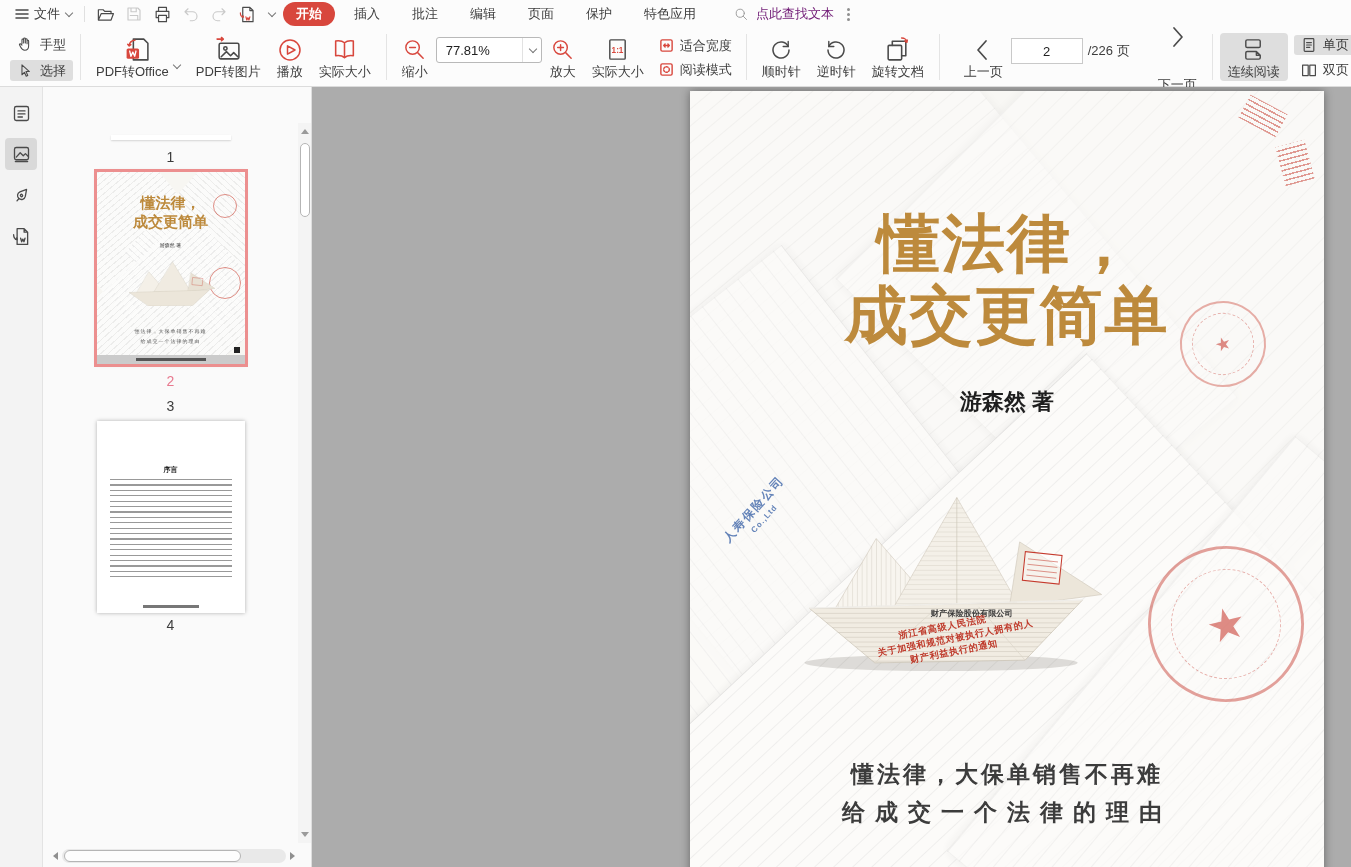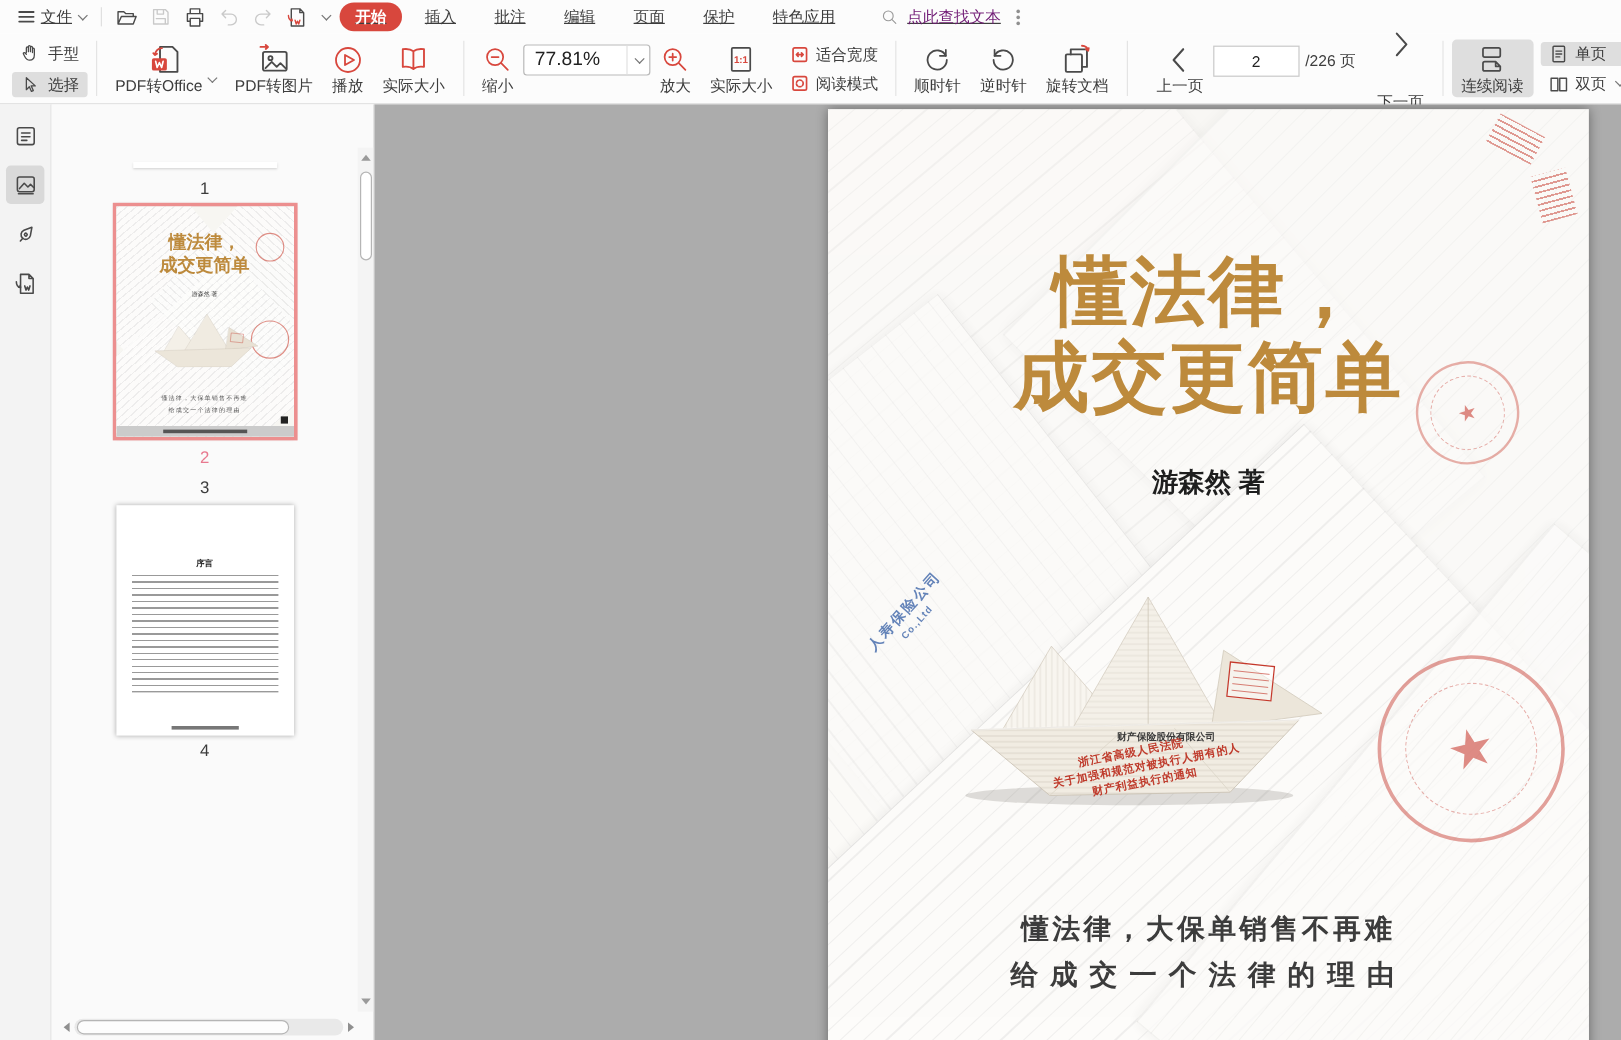--- a/index.html
+++ b/index.html
@@ -1,21 +1,21 @@
 <!DOCTYPE html>
 <html><head>
 <meta charset="utf-8">
 <style>
   html,body{margin:0;padding:0;}
   body{width:1351px;height:867px;overflow:hidden;position:relative;background:#fff;
        font-family:"Liberation Sans","DejaVu Sans",sans-serif;color:#3d3d3d;
        -webkit-font-smoothing:antialiased;}
   
   .menubar{position:absolute;top:0;left:0;right:0;height:28px;background:#fcfcfc;
-           display:flex;align-items:center;font-size:13px;padding-left:8px;text-decoration:underline;}
+           display:flex;align-items:center;font-size:13px;padding-left:8px;}
   .mb-item{display:flex;align-items:center;gap:4px;padding:3px 6px;cursor:default;}
   .chev{width:6px;height:6px;border-right:1.4px solid #777;border-bottom:1.4px solid #777;
         transform:rotate(45deg);display:inline-block;margin-top:-3px;}
   .chev.sm{width:5px;height:5px;margin-left:2px;}
   .vdiv-s{width:1px;height:16px;background:#e0e0e0;margin:0 6px;}
   .qbtn{padding:3px 5px;display:flex;align-items:center;}
   .tab{padding:3px 13px;margin:0 3px;border-radius:12px;}
   .tab.active{background:#d8473d;color:#fff;font-weight:bold;}
   .search-area{display:flex;align-items:center;gap:7px;margin-left:22px;color:#701a75;}
   .dots3{display:flex;flex-direction:column;gap:2px;margin-left:6px;}
@@ -25,21 +25,21 @@
            border-bottom:1px solid #dcdcdc;display:flex;align-items:center;padding:0 6px;font-size:13px;}
   .vdiv{width:1px;height:46px;background:#e4e4e4;margin:0 7px;flex:none;}
   .tbtn{display:flex;flex-direction:column;align-items:center;gap:2px;padding:3px 8px;line-height:1;flex:none;}
   .tbtn .ic{height:27px;display:flex;align-items:center;justify-content:center;}
   .tbtn .lb{display:flex;gap:3px;}
   .stack{display:flex;flex-direction:column;gap:5px;flex:none;}
   .stack .row{display:flex;align-items:center;gap:6px;padding:2px 7px;line-height:1;border-radius:3px;}
   .active-gray{background:#dedede;border-radius:4px;}
   .zoom-box{align-self:flex-start;margin-top:9px;width:104px;height:24px;border:1px solid #b9b9b9;
             border-radius:3px;background:#fff;display:flex;align-items:center;flex:none;}
-  .zoom-box .val{flex:1;padding-left:9px;font-size:16px;color:#222;}
+  .zoom-box .val{flex:1;padding-left:9px;font-size:13px;color:#222;}
   .zoom-box .car{width:18px;height:100%;border-left:1px solid #e2e2e2;display:flex;align-items:center;justify-content:center;}
   .pagewrap{align-self:flex-start;margin-top:10px;display:flex;align-items:center;gap:5px;flex:none;}
   .page-input{width:66px;height:22px;border:1px solid #c9c9c9;background:#fff;text-align:center;
               font-size:13px;color:#222;font-family:inherit;}
   
   .content{position:absolute;top:87px;left:0;right:0;bottom:0;display:flex;}
   .iconstrip{width:42px;background:#f3f3f3;border-right:1px solid #e3e3e3;display:flex;flex-direction:column;
              align-items:center;padding-top:10px;gap:9px;flex:none;}
   .strip-btn{width:32px;height:32px;display:flex;align-items:center;justify-content:center;border-radius:4px;}
   .strip-btn.active{background:#d9d9d9;}
@@ -340,21 +340,21 @@
         <svg class="si" width="24" height="26" viewBox="0 0 24 26">
           <path d="M15 4 7 13l8 9" stroke-width="1.7"></path>
         </svg>
       </div>
     <span>上一页</span>
   </div>
   <div class="pagewrap">
     <input class="page-input" value="2" style="">
     <span style="color:#3d3d3d;">/226 页</span>
   </div>
-  <div class="tbtn" style="margin-left:10px;gap:27px;">
+  <div class="tbtn" style="margin-left:20px;gap:27px;">
     <div class="ic">
         <svg class="si" width="24" height="26" viewBox="0 0 24 26">
           <path d="m9 4 8 9-8 9" stroke-width="1.7"></path>
         </svg>
       </div>
     <span>下一页</span>
   </div>
   <div class="vdiv"></div>
 
   <div class="tbtn active-gray">

